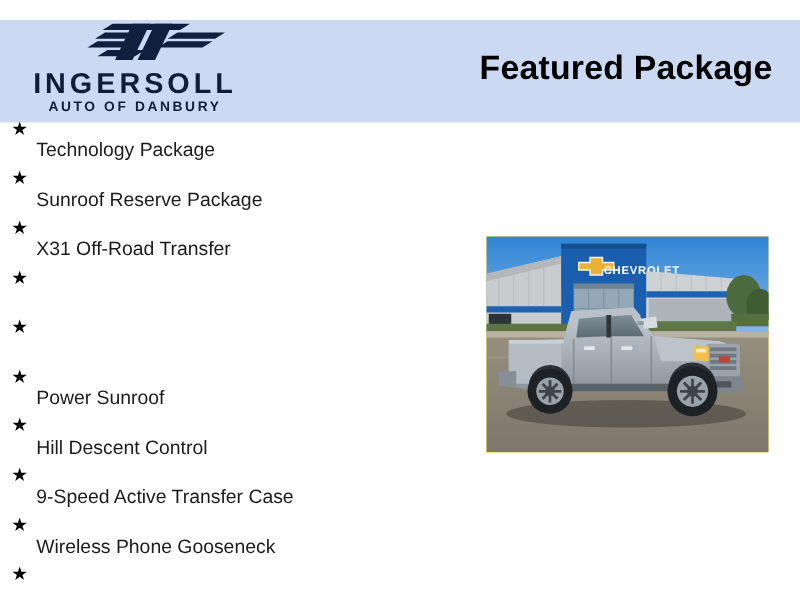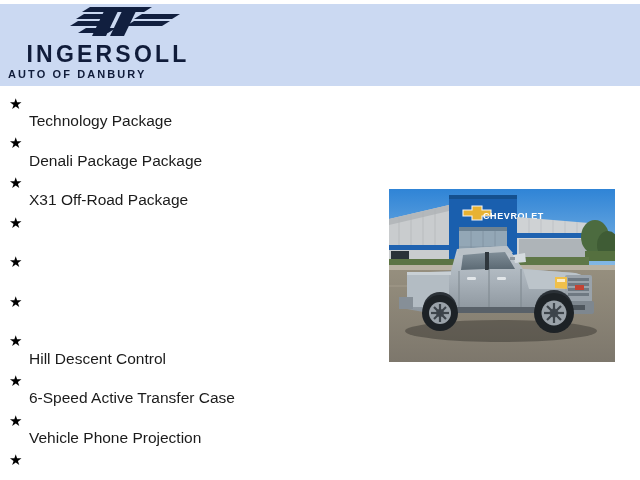--- a/index.html
+++ b/index.html
@@ -19,21 +19,21 @@
     position: relative;
     width: 640px;
     height: 480px;
     background: #ffffff;
   }
 
   
   .header {
     position: absolute;
     left: 0;
-    top: 4px;
+    top: 16px;
     width: 640px;
     height: 82px;
     background: #cbd9f2;
     box-sizing: border-box;
   }
   .brand {
     position: absolute;
     left: 0;
     top: 0;
     width: 330px;
@@ -57,20 +57,21 @@
     letter-spacing: 3.2px;
     color: #101c3a;
     line-height: 24px;
     white-space: nowrap;
   }
   .brand-sub {
     position: absolute;
     left: 8px;
     top: 64px;
     width: 200px;
+    text-align: center;
     font-size: 11px;
     font-weight: 700;
     letter-spacing: 2.1px;
     color: #101c3a;
     line-height: 12px;
     white-space: nowrap;
   }
   .header-title {
     position: absolute;
     right: 22px;
@@ -157,55 +158,57 @@
             <path d="M76 1 L90 1 L76 30 L62 30 Z"></path>
           </g>
         </svg>
       </div>
 
       <div class="brand-name">INGERSOLL</div>
 
       <div class="brand-sub">AUTO OF DANBURY</div>
     </div>
 
+    <div class="header-title">Featured Package</div>
   </div>
 
   <ul class="feature-list">
     <li class="feature-item">
       <span class="feature-star">★</span>
       <span class="feature-label">Technology Package</span>
     </li>
     <li class="feature-item">
       <span class="feature-star">★</span>
-      <span class="feature-label">Denali Package Package</span>
-    </li>
-    <li class="feature-item">
-      <span class="feature-star">★</span>
-      <span class="feature-label">X31 Off-Road Package</span>
-    </li>
-    <li class="feature-item">
-      <span class="feature-star">★</span>
-    </li>
-    <li class="feature-item">
-      <span class="feature-star">★</span>
-    </li>
-    <li class="feature-item">
-      <span class="feature-star">★</span>
+      <span class="feature-label">Sunroof Reserve Package</span>
+    </li>
+    <li class="feature-item">
+      <span class="feature-star">★</span>
+      <span class="feature-label">X31 Off-Road Transfer</span>
+    </li>
+    <li class="feature-item">
+      <span class="feature-star">★</span>
+    </li>
+    <li class="feature-item">
+      <span class="feature-star">★</span>
+    </li>
+    <li class="feature-item">
+      <span class="feature-star">★</span>
+      <span class="feature-label">Power Sunroof</span>
     </li>
     <li class="feature-item">
       <span class="feature-star">★</span>
       <span class="feature-label">Hill Descent Control</span>
     </li>
     <li class="feature-item">
       <span class="feature-star">★</span>
-      <span class="feature-label">6-Speed Active Transfer Case</span>
-    </li>
-    <li class="feature-item">
-      <span class="feature-star">★</span>
-      <span class="feature-label">Vehicle Phone Projection</span>
+      <span class="feature-label">9-Speed Active Transfer Case</span>
+    </li>
+    <li class="feature-item">
+      <span class="feature-star">★</span>
+      <span class="feature-label">Wireless Phone Gooseneck</span>
     </li>
     <li class="feature-item">
       <span class="feature-star">★</span>
     </li>
   </ul>
 
   <div class="photo">
     <svg viewBox="0 0 226 173" width="226" height="173" aria-hidden="true">
       <defs>
         <linearGradient id="sky" x1="0" y1="0" x2="0" y2="1">

